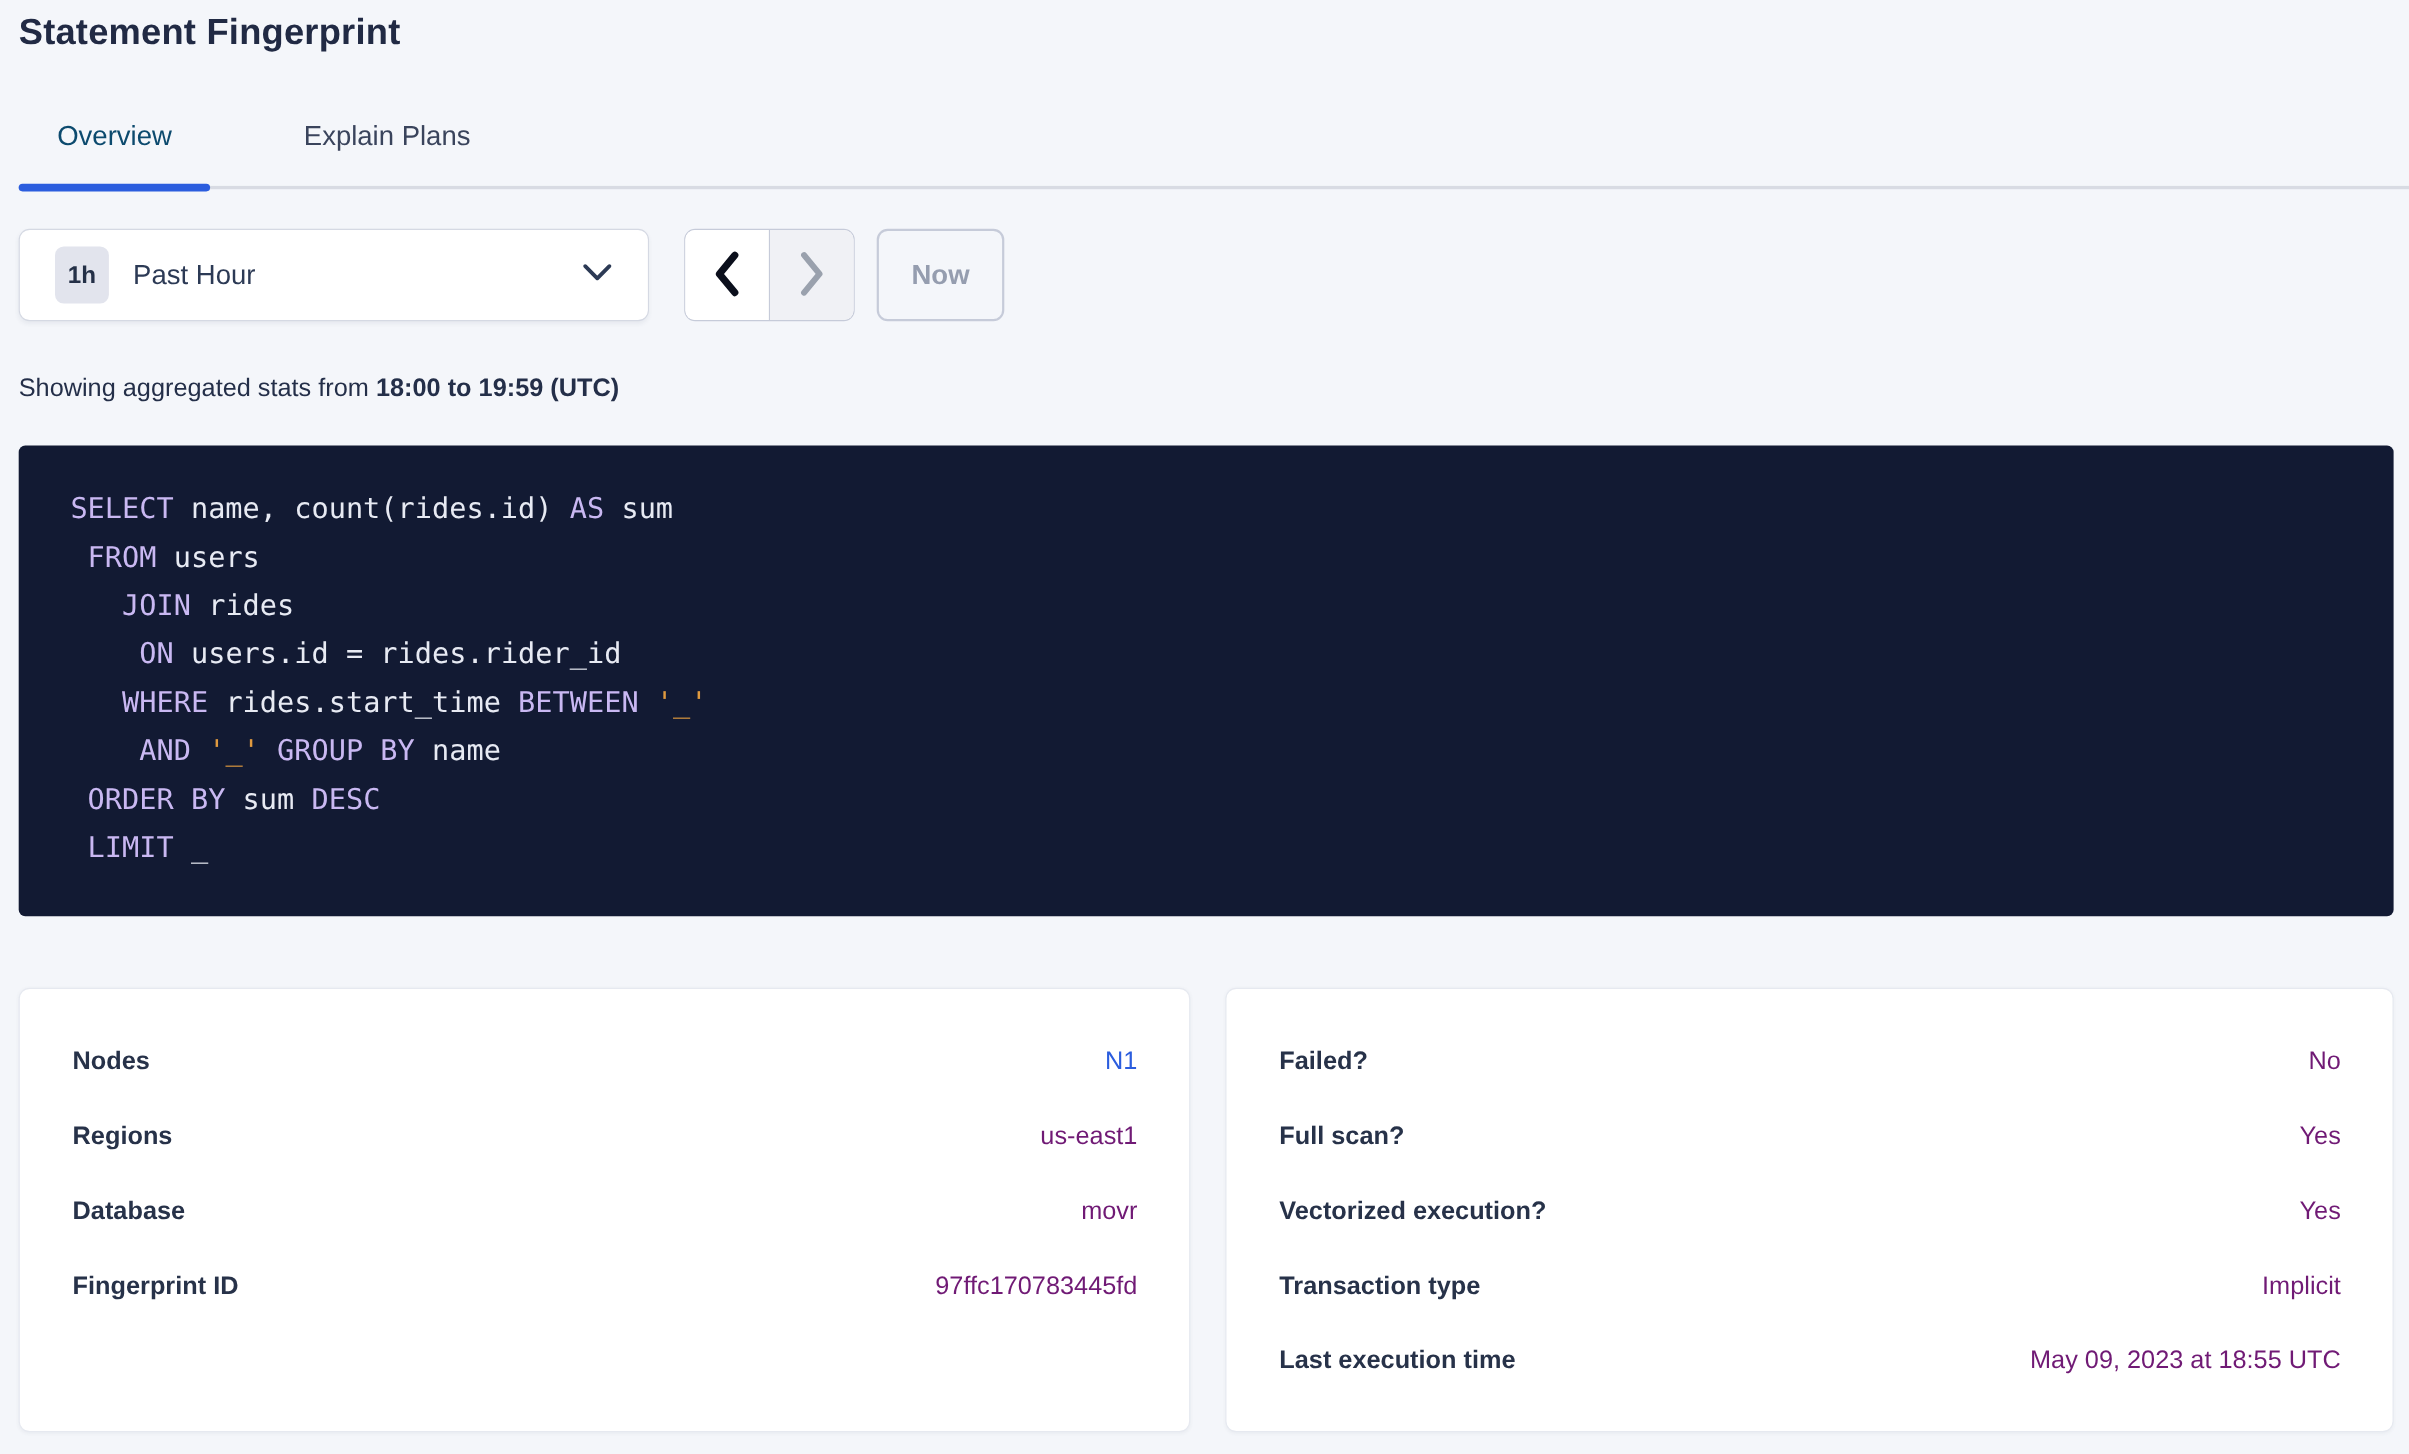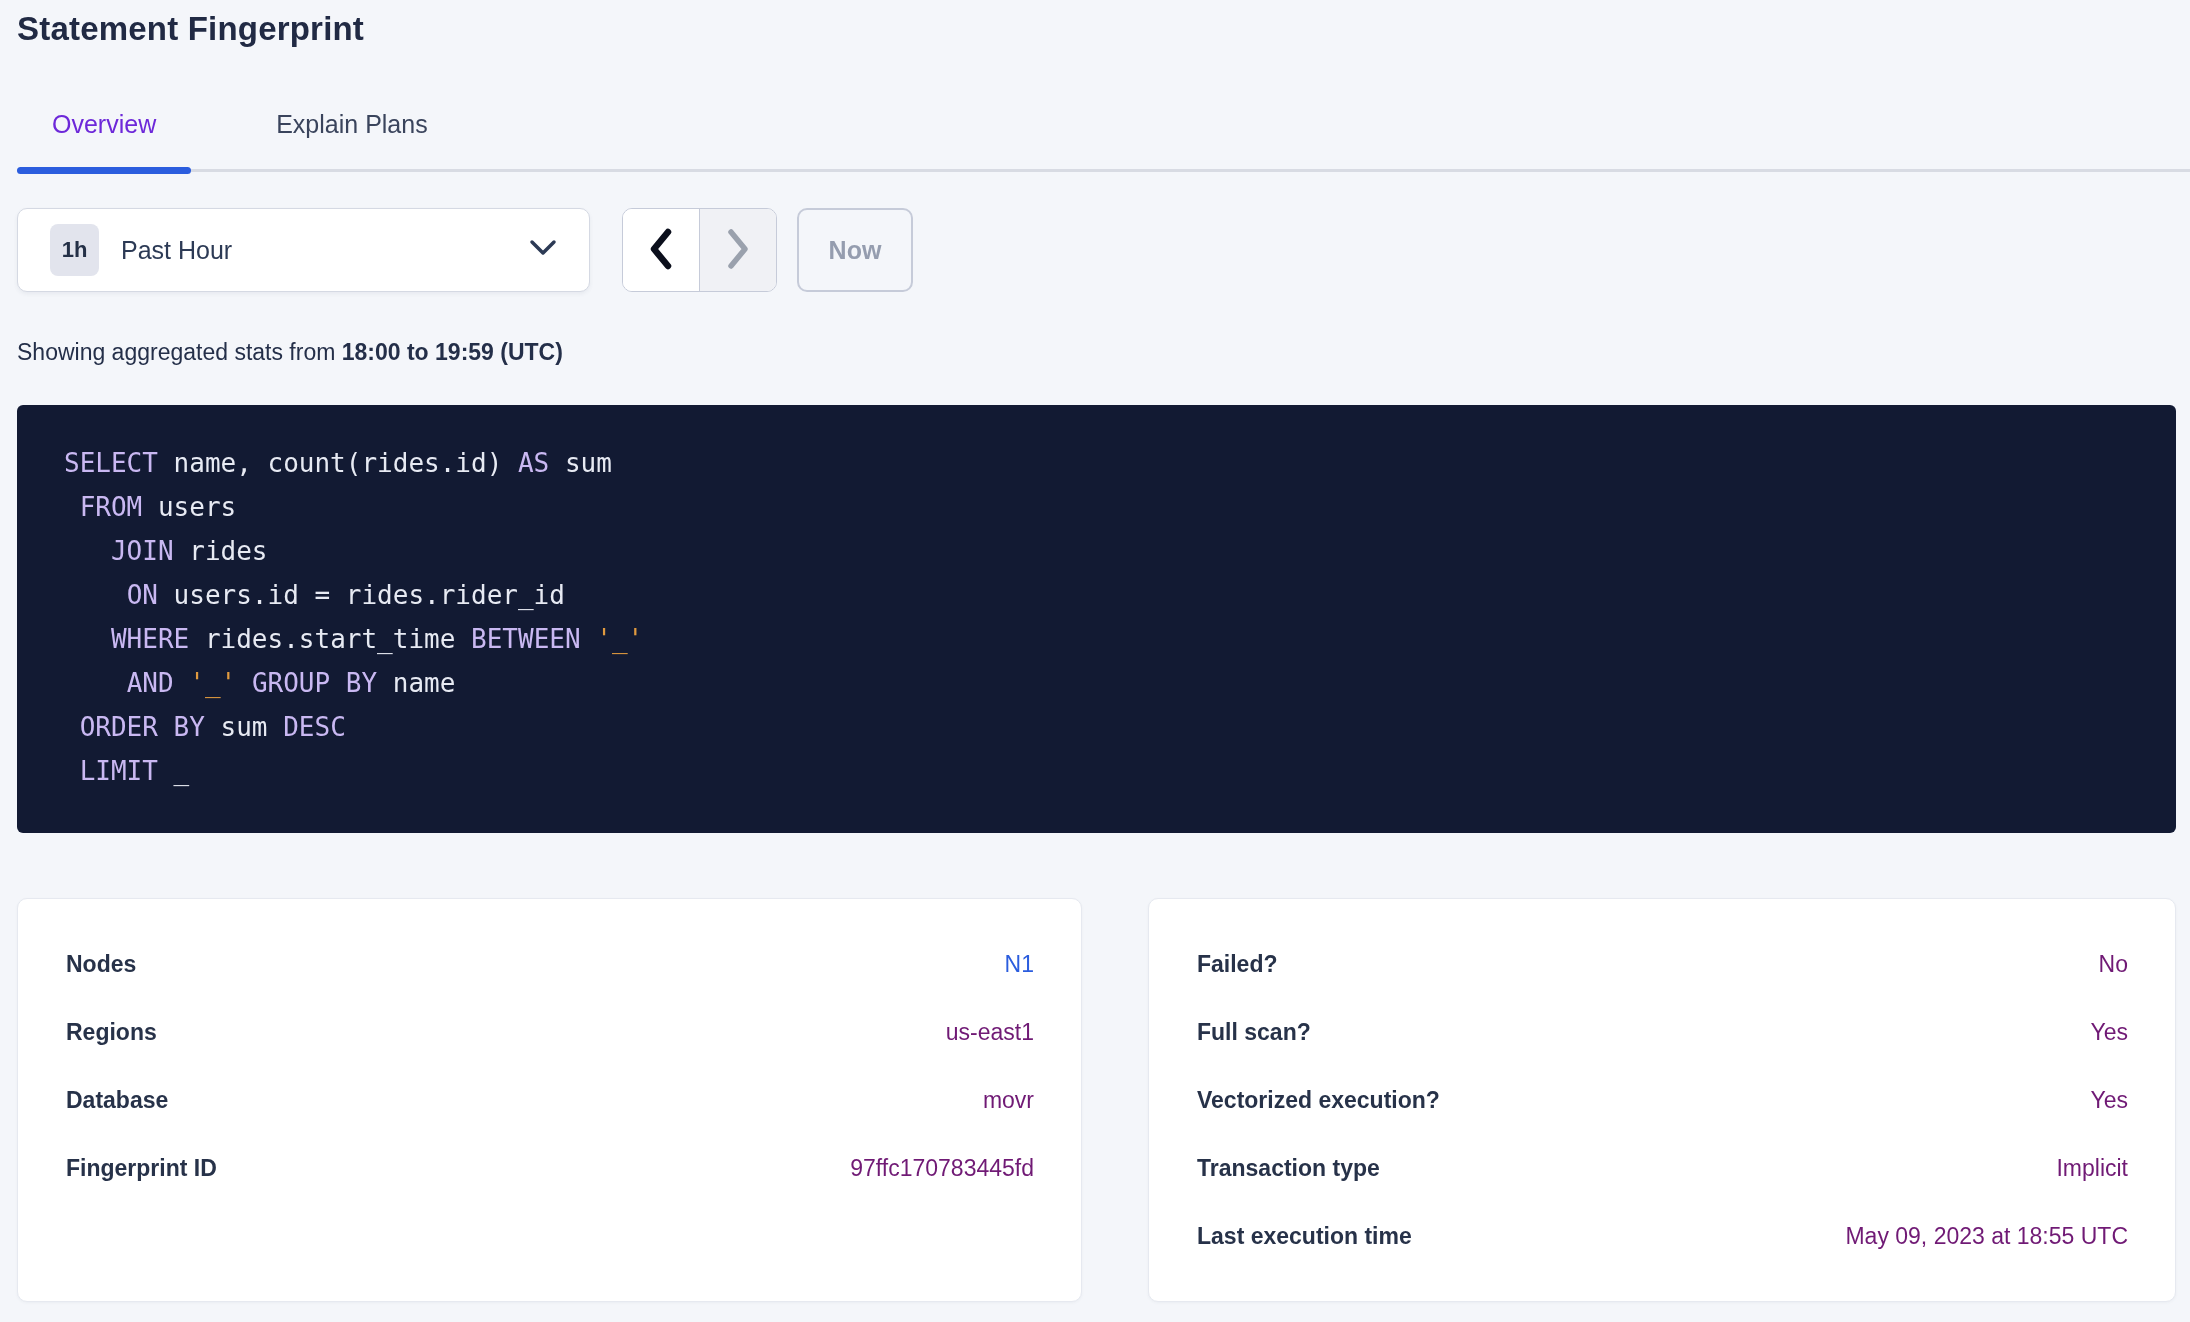--- a/index.html
+++ b/index.html
@@ -29,21 +29,21 @@
     gap: 50px;
     border-bottom: 3px solid #d8dbe3;
   }
   .tab {
     position: relative;
     padding: 34px 35px 30px 35px;
     font-size: 25px;
     color: #3a445c;
     cursor: pointer;
   }
-  .tab.active { color: #6d28d9; }
+  .tab.active { color: #0c4a6e; }
   .active-bar {
     position: absolute;
     left: 0; right: 0; bottom: -5px;
     height: 7px;
     background: #2b5dde;
     border-radius: 4px;
   }
 
   
   .controls {
@@ -125,21 +125,21 @@
     font-size: 26px;
     line-height: 44px;
     color: #e7eaf3;
   }
   .sql-line { white-space: pre; }
   .tok-kw  { color: #c9b8f2; }
   .tok-pl  { color: #e7eaf3; }
   .tok-str { color: #e09a3f; }
 
   
-  .cards { margin-top: 65px; display: flex; gap: 66px; }
+  .cards { margin-top: 65px; display: flex; gap: 32px; }
   .card {
     background: #ffffff;
     border: 1px solid #e6e9f0;
     border-radius: 10px;
     box-shadow: 0 1px 3px rgba(60,70,100,0.05);
     padding: 31px 47px 31px 48px;
   }
   .card.left  { width: 1065px; }
   .card.right { flex: 1; }
   .detail-row {

